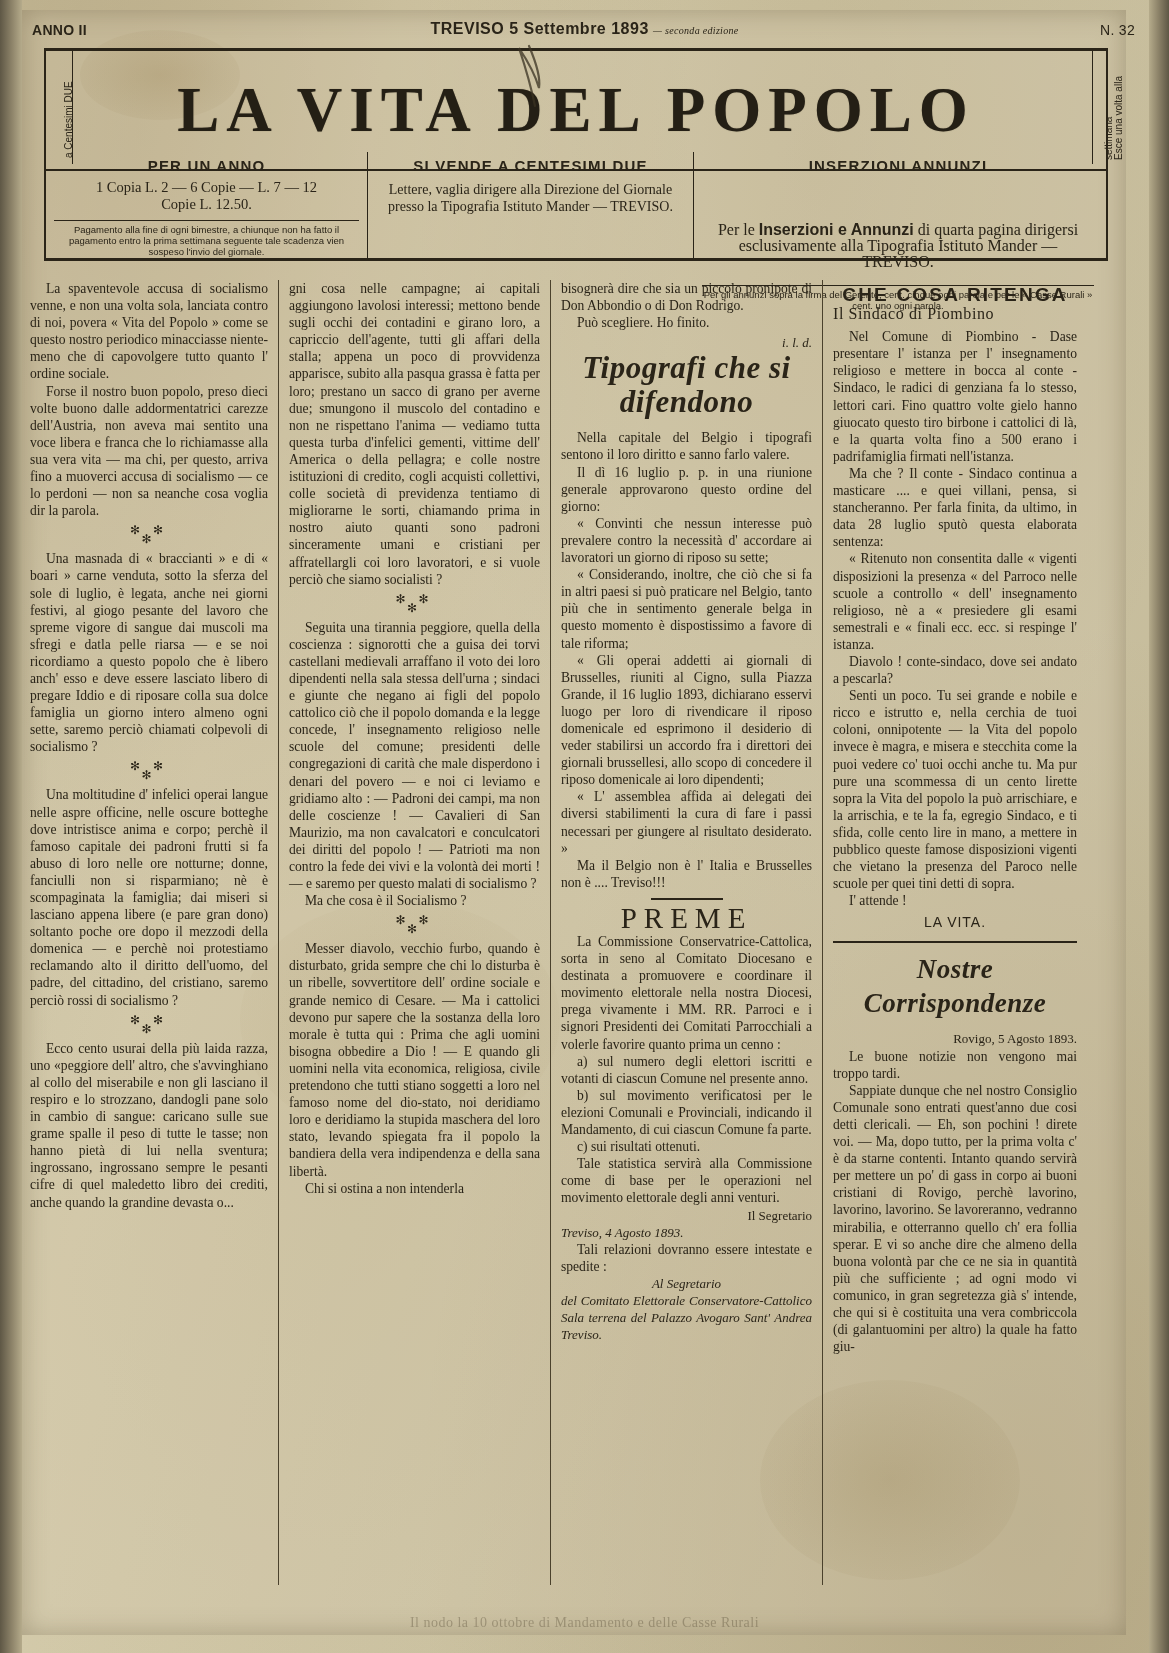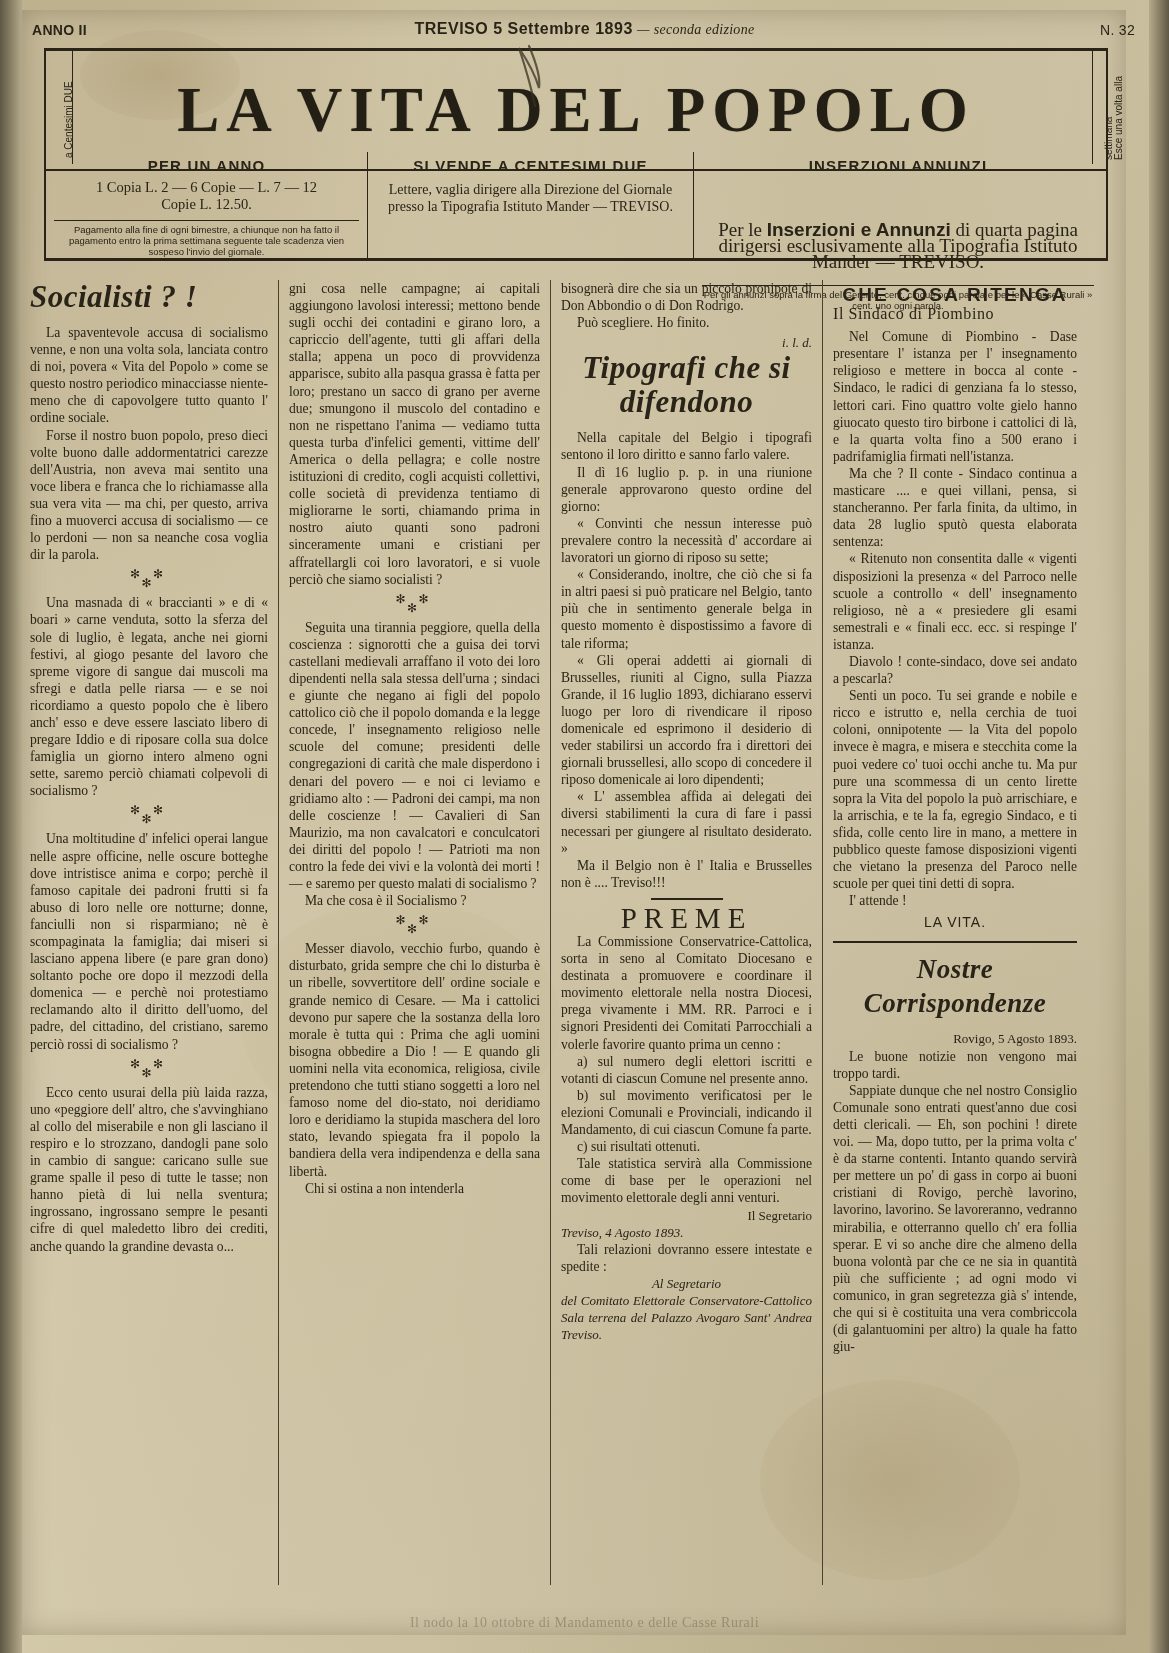--- a/index.html
+++ b/index.html
@@ -49,21 +49,21 @@
   }
   .topline .center {
     position: absolute; left: 0; right: 0; top: -2px;
     text-align: center;
     font-size: 16px;
   }
   .topline .center b {
     font-family: "Liberation Sans", sans-serif;
     letter-spacing: 0.5px;
   }
-  .topline .center i { font-size: 14px; }
+  .topline .center i { font-size: 10px; }
   .topline .num {
     position: absolute; right: 4px; top: 0;
     font-size: 14px;
     font-family: "Liberation Sans", sans-serif;
   }
   .masthead-box {
     position: absolute;
     left: 44px; top: 48px;
     width: 1060px; height: 118px;
     border-top: 3px solid #2a2418;
@@ -154,21 +154,21 @@
     padding-top: 3px;
   }
   .sub-body {
     font-size: 14px;
     line-height: 17px;
     text-align: left;
     padding: 2px 2px 0 2px;
   }
   .sub-body.center { text-align: center; }
   .sub-ann {
-    font-size: 19px;
+    font-size: 16px;
     line-height: 16px;
     text-align: center;
     margin-top: 48px;
   }
   .sub-ann b { font-family: "Liberation Sans", sans-serif; }
   .sub-ann-small {
     font-size: 9.5px;
     line-height: 11px;
     margin-top: 15px;
     border-top: 1px solid #2a2418;
@@ -347,21 +347,20 @@
       <div class="sub-ann">
         <span>Per le </span><b>Inserzioni e Annunzi</b><span> di quarta pagina dirigersi esclusivamente alla Tipografia Istituto Mander — TREVISO.</span>
       </div>
       <div class="sub-ann-small">Per gli annunzi sopra la firma del Gerente, cent. cinque ogni parola e per le « Casse Rurali » cent. uno ogni parola.</div>
     </div>
   </div>
 
   <div class="cols">
 
     <div class="col c1">
-      <div class="headline-script">Socialisti ? !</div>
       <p>La spaventevole accusa di socialismo venne, e non una volta sola, lanciata contro di noi, povera « Vita del Popolo » come se questo nostro periodico minacciasse niente-meno che di capovolgere tutto quanto l' ordine sociale.</p>
       <p>Forse il nostro buon popolo, preso dieci volte buono dalle addormentatrici carezze dell'Austria, non aveva mai sentito una voce libera e franca che lo richiamasse alla sua vera vita — ma chi, per questo, arriva fino a muoverci accusa di socialismo — ce lo perdoni — non sa neanche cosa voglia dir la parola.</p>
       <div class="stars">✻ ✻<span class="s2">✻</span></div>
       <p>Una masnada di « braccianti » e di « boari » carne venduta, sotto la sferza del sole di luglio, è legata, anche nei giorni festivi, al giogo pesante del lavoro che spreme vigore di sangue dai muscoli ma sfregi e datla pelle riarsa — e se noi ricordiamo a questo popolo che è libero anch' esso e deve essere lasciato libero di pregare Iddio e di riposare colla sua dolce famiglia un giorno intero almeno ogni sette, saremo perciò chiamati colpevoli di socialismo ?</p>
       <div class="stars">✻ ✻<span class="s2">✻</span></div>
       <p>Una moltitudine d' infelici operai langue nelle aspre officine, nelle oscure botteghe dove intristisce anima e corpo; perchè il famoso capitale dei padroni frutti si fa abuso di loro nelle ore notturne; donne, fanciulli non si risparmiano; nè è scompaginata la famiglia; dai miseri si lasciano appena libere (e pare gran dono) soltanto poche ore dopo il mezzodi della domenica — e perchè noi protestiamo reclamando alto il diritto dell'uomo, del padre, del cittadino, del cristiano, saremo perciò rossi di socialismo ?</p>
       <div class="stars">✻ ✻<span class="s2">✻</span></div>
       <p>Ecco cento usurai della più laida razza, uno «peggiore dell' altro, che s'avvinghiano al collo del miserabile e non gli lasciano il respiro e lo strozzano, dandogli pane solo in cambio di sangue: caricano sulle sue grame spalle il peso di tutte le tasse; non hanno pietà di lui nella sventura; ingrossano, ingrossano sempre le pesanti cifre di quel maledetto libro dei crediti, anche quando la grandine devasta o...</p>
     </div>
 

